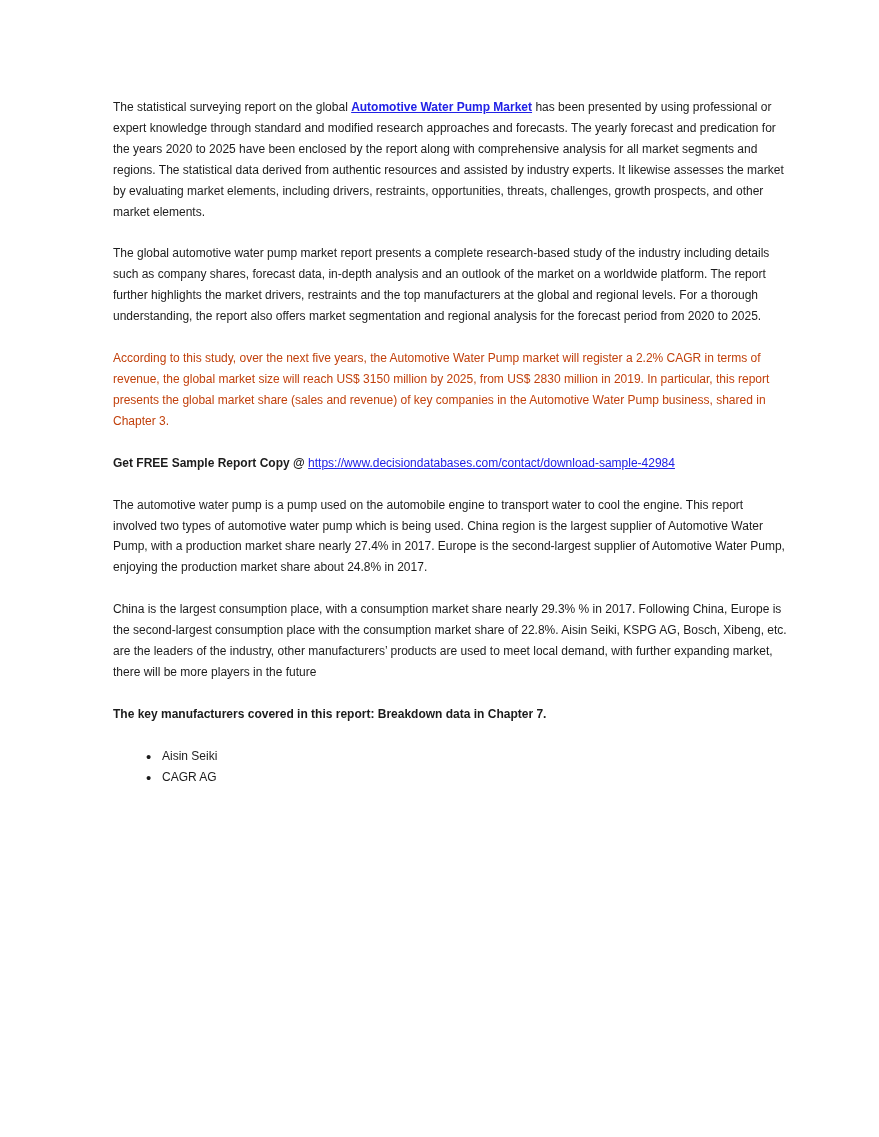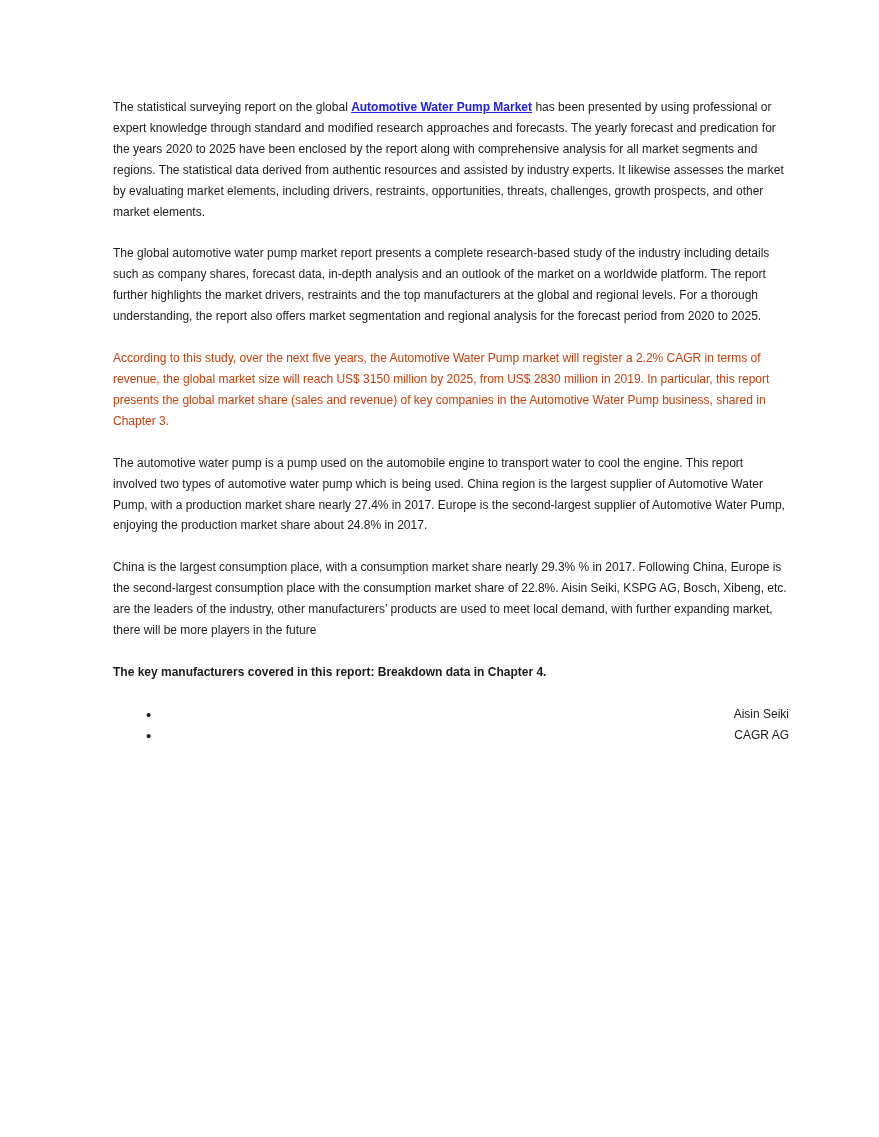--- a/index.html
+++ b/index.html
@@ -37,21 +37,20 @@
     color: #2121e6;
     text-decoration: underline;
     font-weight: bold;
     cursor: pointer;
   }
   .para-orange { color: #c2410c; }
   .doc-body ul {
     margin: 0 0 21px 0;
     padding-left: 33px;
     list-style: none;
-    text-align: right;
   }
   .doc-body li {
     position: relative;
     padding-left: 16px;
     line-height: 21px;
     margin: 0;
   }
   .doc-body li::before {
     content: "•";
     position: absolute;
@@ -61,21 +60,22 @@
   }
 </style>
 </head>
 <body>
 
 <div class="page">
   <div class="doc-body">
       <p><span>The statistical surveying report on the global </span><span class="run-link-bold">Automotive Water Pump Market</span><span> has been presented by using professional or expert knowledge through standard and modified research approaches and forecasts. The yearly forecast and predication for the years 2020 to 2025 have been enclosed by the report along with comprehensive analysis for all market segments and regions. The statistical data derived from authentic resources and assisted by industry experts. It likewise assesses the market by evaluating market elements, including drivers, restraints, opportunities, threats, challenges, growth prospects, and other market elements.</span></p>
       <p><span>The global automotive water pump market report presents a complete research-based study of the industry including details such as company shares, forecast data, in-depth analysis and an outlook of the market on a worldwide platform. The report further highlights the market drivers, restraints and the top manufacturers at the global and regional levels. For a thorough understanding, the report also offers market segmentation and regional analysis for the forecast period from 2020 to 2025.</span></p>
       <p class="para-orange"><span>According to this study, over the next five years, the Automotive Water Pump market will register a 2.2% CAGR in terms of revenue, the global market size will reach US$ 3150 million by 2025, from US$ 2830 million in 2019. In particular, this report presents the global market share (sales and revenue) of key companies in the Automotive Water Pump business, shared in Chapter 3.</span></p>
+      <p><span class="run-bold">Get FREE Sample Report Copy @ </span><span class="run-link">https://www.decisiondatabases.com/contact/download-sample-42984</span></p>
       <p><span>The automotive water pump is a pump used on the automobile engine to transport water to cool the engine. This report involved two types of automotive water pump which is being used. China region is the largest supplier of Automotive Water Pump, with a production market share nearly 27.4% in 2017. Europe is the second-largest supplier of Automotive Water Pump, enjoying the production market share about 24.8% in 2017.</span></p>
       <p><span>China is the largest consumption place, with a consumption market share nearly 29.3% % in 2017. Following China, Europe is the second-largest consumption place with the consumption market share of 22.8%. Aisin Seiki, KSPG AG, Bosch, Xibeng, etc. are the leaders of the industry, other manufacturers’ products are used to meet local demand, with further expanding market, there will be more players in the future</span></p>
-      <p><span class="run-bold">The key manufacturers covered in this report: Breakdown data in Chapter 4.</span></p>
+      <p><span class="run-bold">The key manufacturers covered in this report: Breakdown data in Chapter 7.</span></p>
       <ul>
         <li>Aisin Seiki</li>
         <li>CAGR AG</li>
       </ul>
     </div>
 </div>
 
 </body></html>

